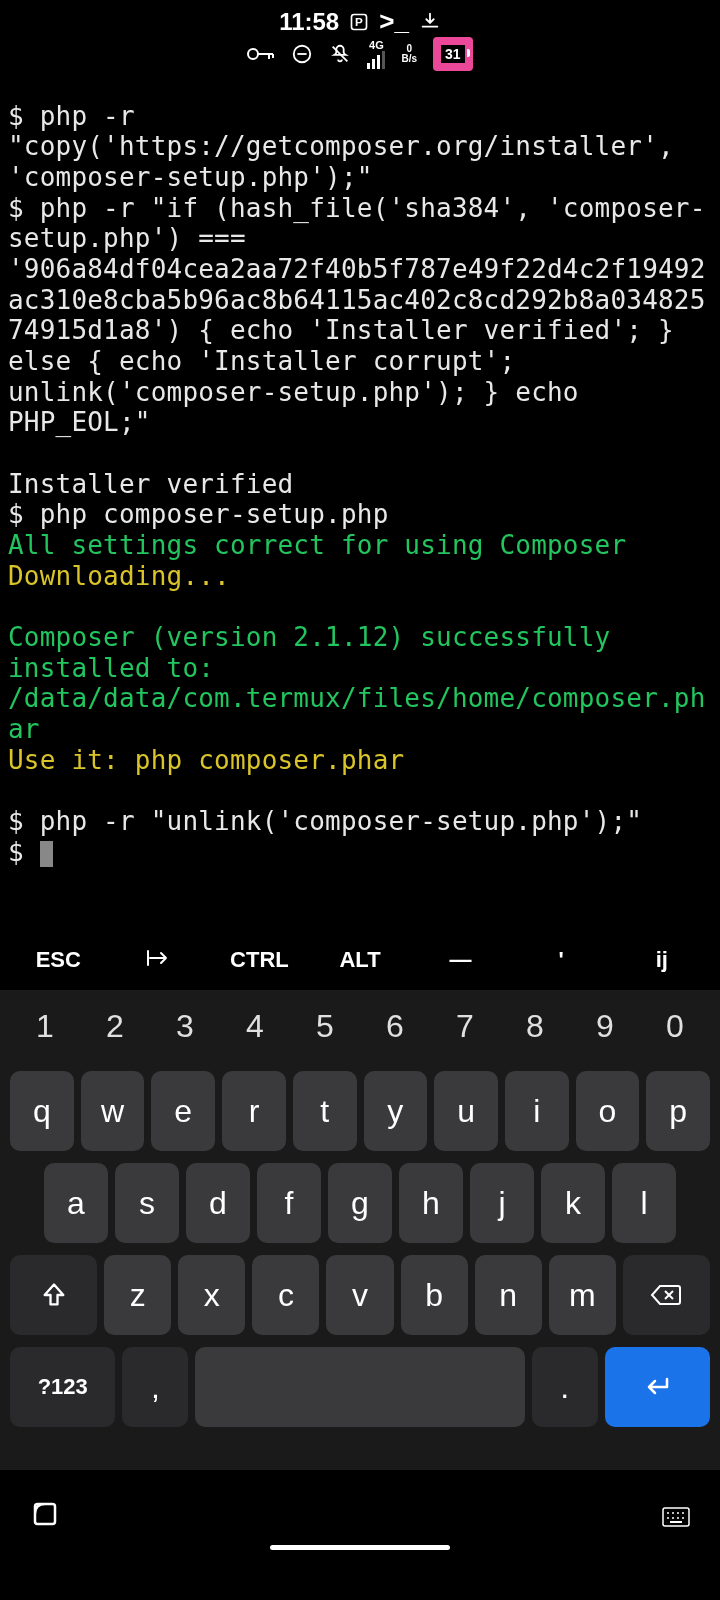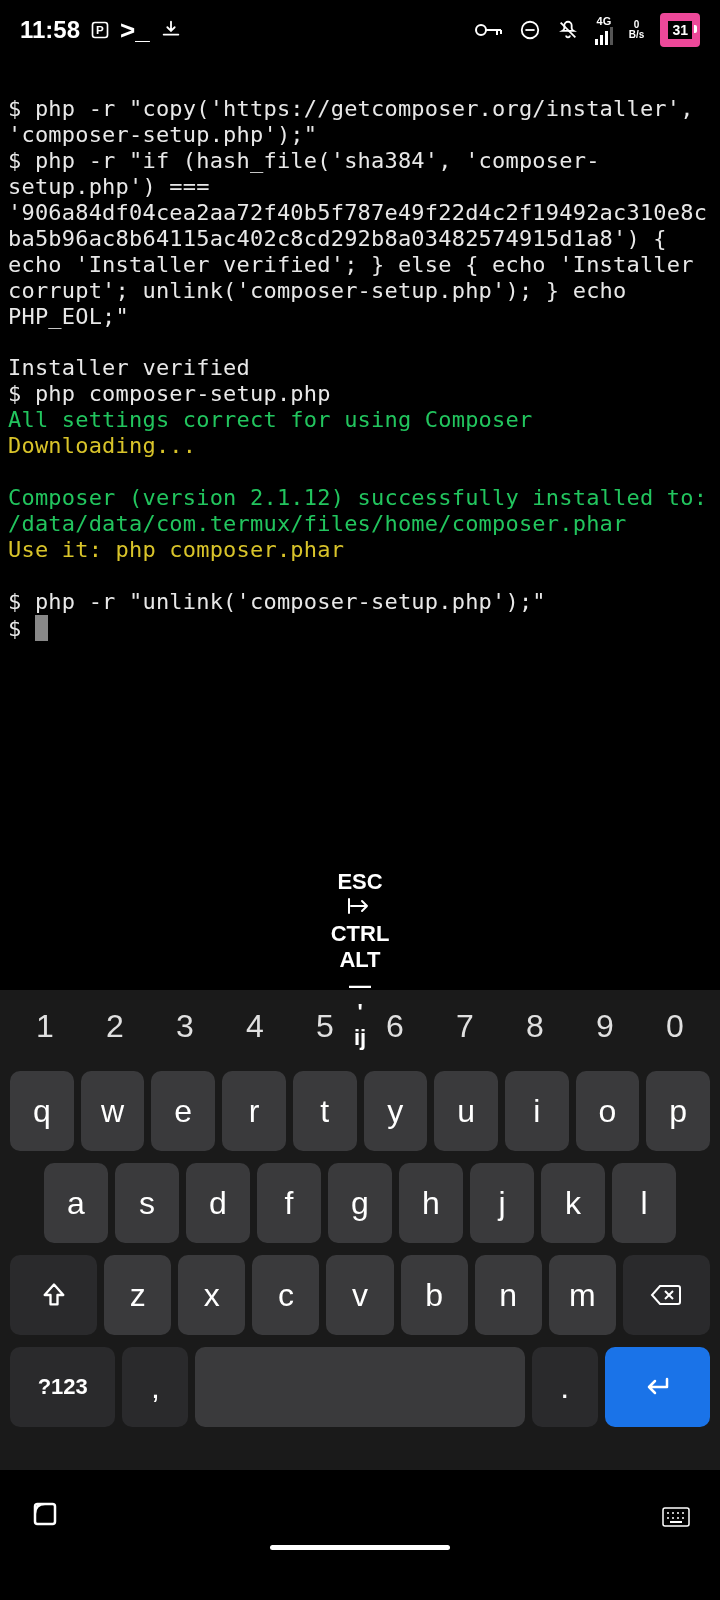--- a/index.html
+++ b/index.html
@@ -7,33 +7,34 @@
   
   .status-bar {
     height: 60px;
     display: flex;
     justify-content: space-between;
     align-items: center;
     padding: 6px 20px;
     color: #fff;
     font-family: -apple-system, sans-serif;
     font-weight: 600;
+    flex-direction: column;
   }
   .status-left { display: flex; align-items: center; gap: 10px; font-size: 24px; }
   .status-right { display: flex; align-items: center; gap: 16px; font-size: 20px; }
   .status-icon { display: inline-flex; align-items: center; }
   .battery-box { border: 8px solid #ec4899; border-radius: 4px; padding: 1px 4px; font-size: 14px; font-weight: 700; position: relative; }
   .battery-box::after { content:""; position:absolute; right:-5px; top:4px; width:3px; height:8px; background:#fff; border-radius:0 2px 2px 0; }
   .signal-group { display: flex; align-items: flex-end; gap: 2px; position: relative; }
   .sig-bar { width: 3px; background: #fff; }
   .bs-label { font-size: 10px; line-height: 1; }
 
   .terminal {
     padding: 10px 8px;
-    font-size: 22px;
+    font-size: 26px;
     line-height: 1.18;
     color: #e8e8e8;
     font-family: "Menlo", "Consolas", monospace;
     letter-spacing: 0.2px;
     word-wrap: break-word;
     overflow-wrap: anywhere;
     white-space: pre-wrap;
     height: 870px;
   }
   .green { color: #22c55e; }
@@ -43,28 +44,27 @@
     width: 13px;
     height: 26px;
     background: #888;
     vertical-align: text-bottom;
   }
 
   .extra-row {
     height: 60px;
     display: flex;
     align-items: center;
-    justify-content: center;
+    justify-content: space-between;
     color: #fff;
     font-family: -apple-system, sans-serif;
     font-weight: 700;
     font-size: 22px;
     padding: 0 8px;
     background: #000;
-    flex-direction: column;
   }
   .extra-key { flex: 1; text-align: center; }
 
   .keyboard {
     background: #1a1a1a;
     padding: 10px 6px 14px 6px;
     height: 480px;
     display: flex;
     flex-direction: column;
     gap: 12px;

